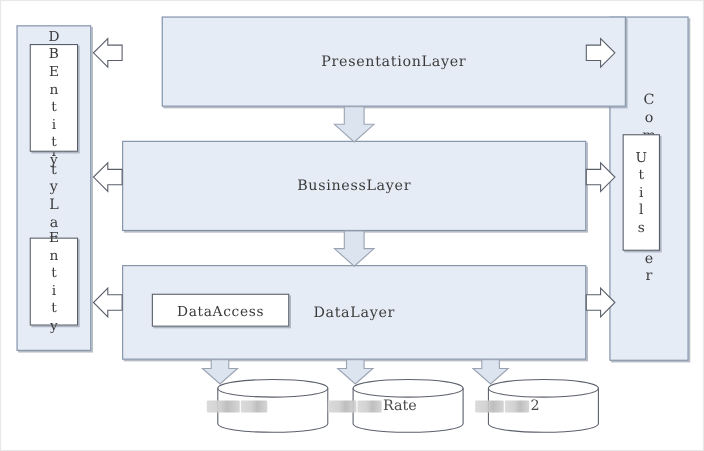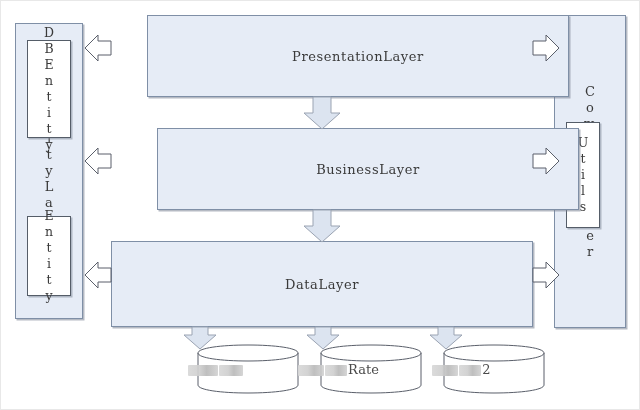--- a/index.html
+++ b/index.html
@@ -61,21 +61,21 @@
   #common-layer{ left:553px; top:14px;  width:72px;  height:313px; }
 
   .side-center{
     position:absolute;left:0;top:0;width:100%;height:100%;
     display:flex;align-items:center;justify-content:center;
     pointer-events:none;
   }
 
   
   #presentation-layer{ left:110px; top:14px;  width:422px; height:82px;margin-left:36px; }
-  #business-layer    { left:110px; top:127px; width:422px; height:82px;margin-left:46px; }
+  #business-layer    { left:110px; top:127px; width:422px; height:82px; }
   #data-layer        { left:110px; top:240px; width:422px; height:86px; }
 
   #box-dataaccess{ left:26px; top:25px; width:125px; height:30px; }
   #box-soaagent  { left:273px;top:25px; width:125px; height:30px; }
   #data-layer-title{
     position:absolute;left:0;top:0;width:100%;height:100%;
     display:flex;align-items:center;justify-content:center;
     pointer-events:none;
   }
 
@@ -140,20 +140,23 @@
     <span class="lbl">PresentationLayer</span>
   </div>
 
   <div class="layer" id="business-layer">
     <span class="lbl">BusinessLayer</span>
   </div>
 
   <div class="layer" id="data-layer">
     <div id="data-layer-title">
       <span class="lbl">DataLayer</span>
+    </div>
+    <div class="subbox" id="box-dataaccess">
+      <span class="lbl lbl-sm">DataAccess</span>
     </div>
   </div>
 
   <div class="cyl" id="cyl-1">
     <svg width="102" height="50" viewBox="0 0 102 50">
       <path d="M1,9 C1,4 24,1 51,1 C78,1 101,4 101,9 L101,41 C101,46 78,49 51,49 C24,49 1,46 1,41 Z" fill="#ffffff" stroke="#5a5f6a" stroke-width="1"></path>
       <path d="M1,9 C1,14 24,17 51,17 C78,17 101,14 101,9" fill="none" stroke="#5a5f6a" stroke-width="1"></path>
     </svg>
     <div class="cyl-label">
       <span class="redact w1"></span><span class="redact w3"></span><span></span>

